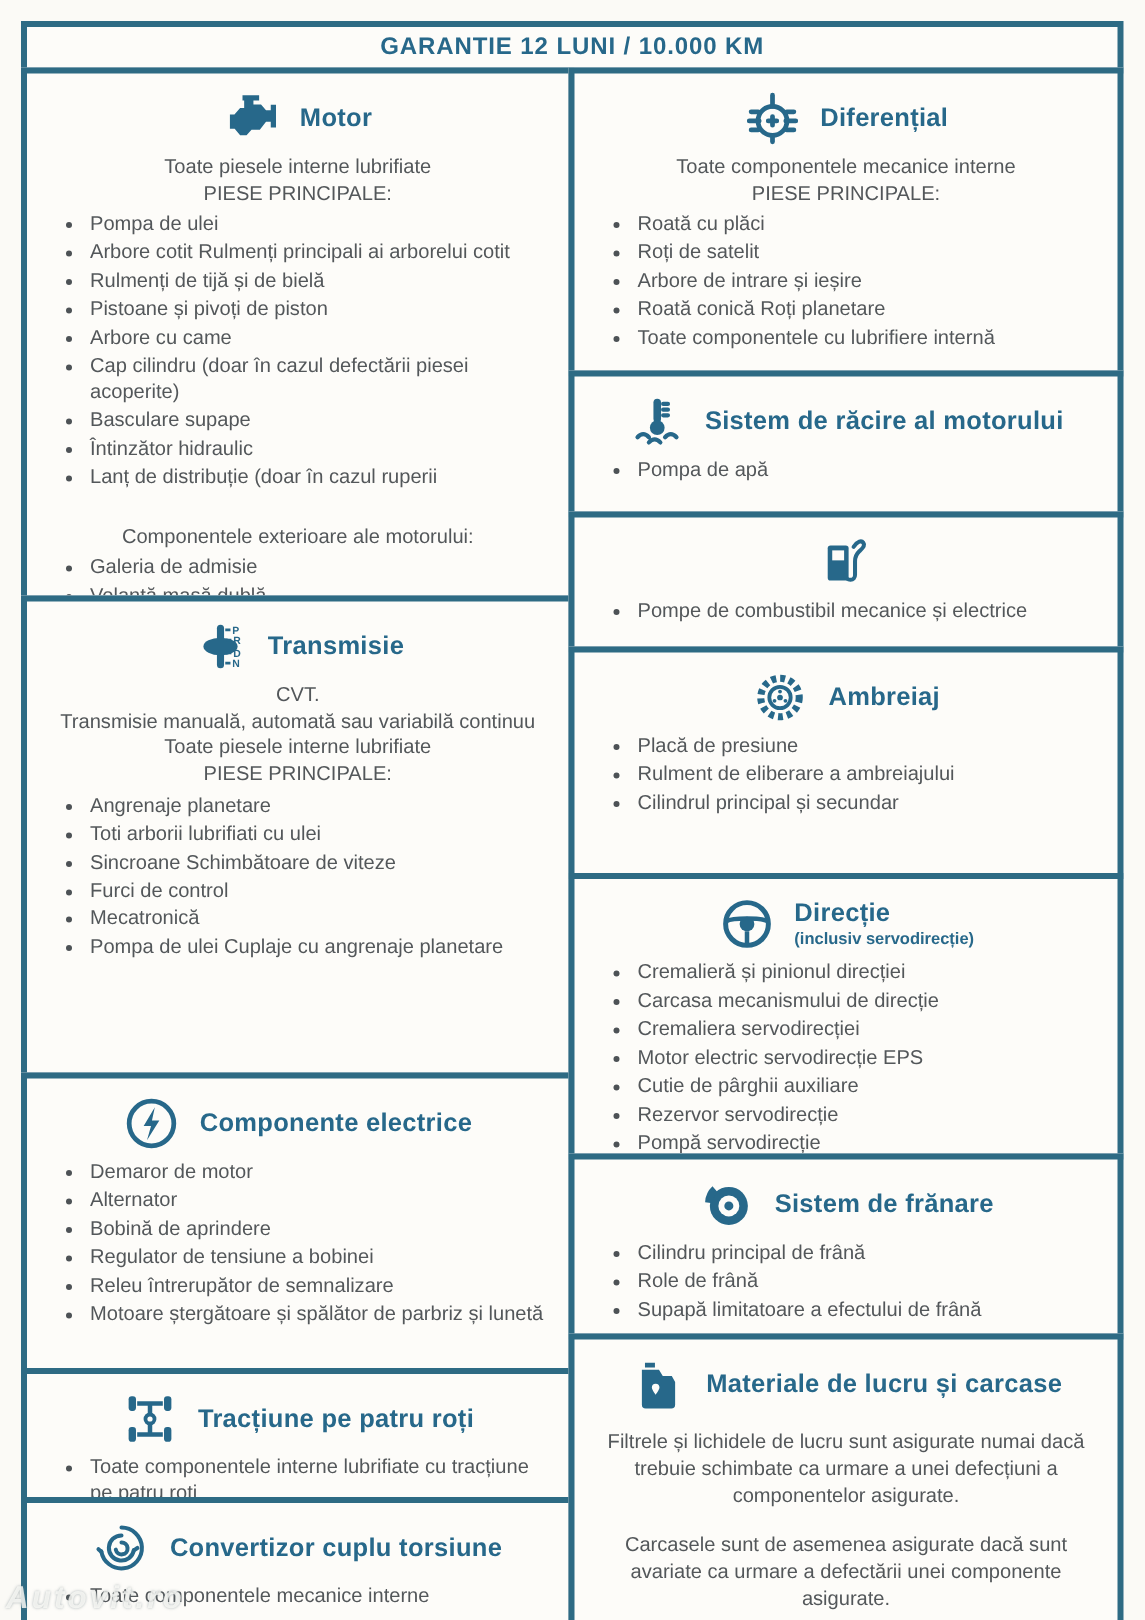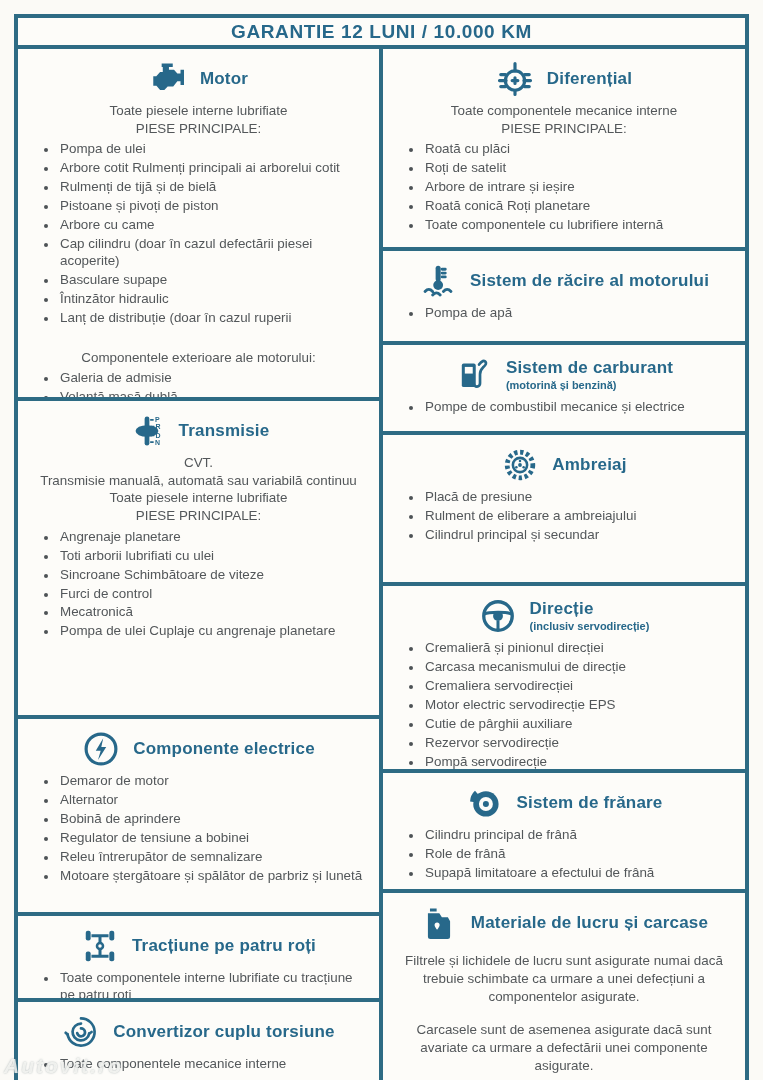--- a/index.html
+++ b/index.html
@@ -6,21 +6,21 @@
   body{
     width:763px;height:1080px;overflow:hidden;position:relative;
     background:#fbfaf6;
     font-family:"Liberation Sans","DejaVu Sans",sans-serif;
     -webkit-font-smoothing:antialiased;
   }
   .page{position:absolute;inset:0;padding:14px 14px 0 14px;box-sizing:border-box;}
   .header{
     box-sizing:border-box;border:4px solid #2e6b84;height:35px;background:#fdfcf9;
     display:flex;align-items:center;justify-content:center;
-    font-weight:800;font-size:19px;letter-spacing:.6px;color:#27688a;
+    font-weight:800;font-size:16px;letter-spacing:.6px;color:#27688a;
   }
   .cols{display:flex;margin-top:-4px;align-items:flex-start;}
   .col{display:flex;flex-direction:column;}
   .col-left{width:369px;}
   .col-right{width:370px;margin-left:-4px;}
   .box{
     box-sizing:border-box;border:4px solid #2e6b84;background:#fdfcf9;
     margin-top:-4px;padding:4px 10px 16px 10px;overflow:hidden;
   }
   .col .box:first-child{margin-top:0;}
@@ -226,24 +226,20 @@
         </section>
         <section class="box" style="height: 94px;">
           <div class="hrow">
             <span class="icon">
               <svg viewBox="0 0 24 24" fill="currentColor">
                 <rect x="4.3" y="4.8" width="8.8" height="14.8" rx="1.2"></rect>
                 <rect x="6.2" y="6.9" width="5" height="4.2" fill="#fdfcf9"></rect>
                 <path d="M15.2 5.4c1.7-2.4 3.3-2.8 4.1-1.7.8 1.1-.3 2.4-1.6 3.5-1.3 1.2-1.9 2.5-1.9 4.3v5.7a2 2 0 0 1-4 .2" fill="none" stroke="currentColor" stroke-width="1.7" stroke-linecap="round"></path>
               </svg>
             </span>
-            <div class="htxt">
-              <h2>Sistem de carburant</h2>
-              <div class="sub">(motorină și benzină)</div>
-            </div>
           </div>
           <ul>
             <li>Pompe de combustibil mecanice și electrice</li>
           </ul>
         </section>
         <section class="box" style="height: 155px;">
           <div class="hrow">
             <span class="icon">
               <svg viewBox="0 0 24 24" fill="none" stroke="currentColor">
                 <circle cx="12" cy="12" r="8.1" stroke-width="3" stroke-dasharray="2.1 1.7"></circle>

